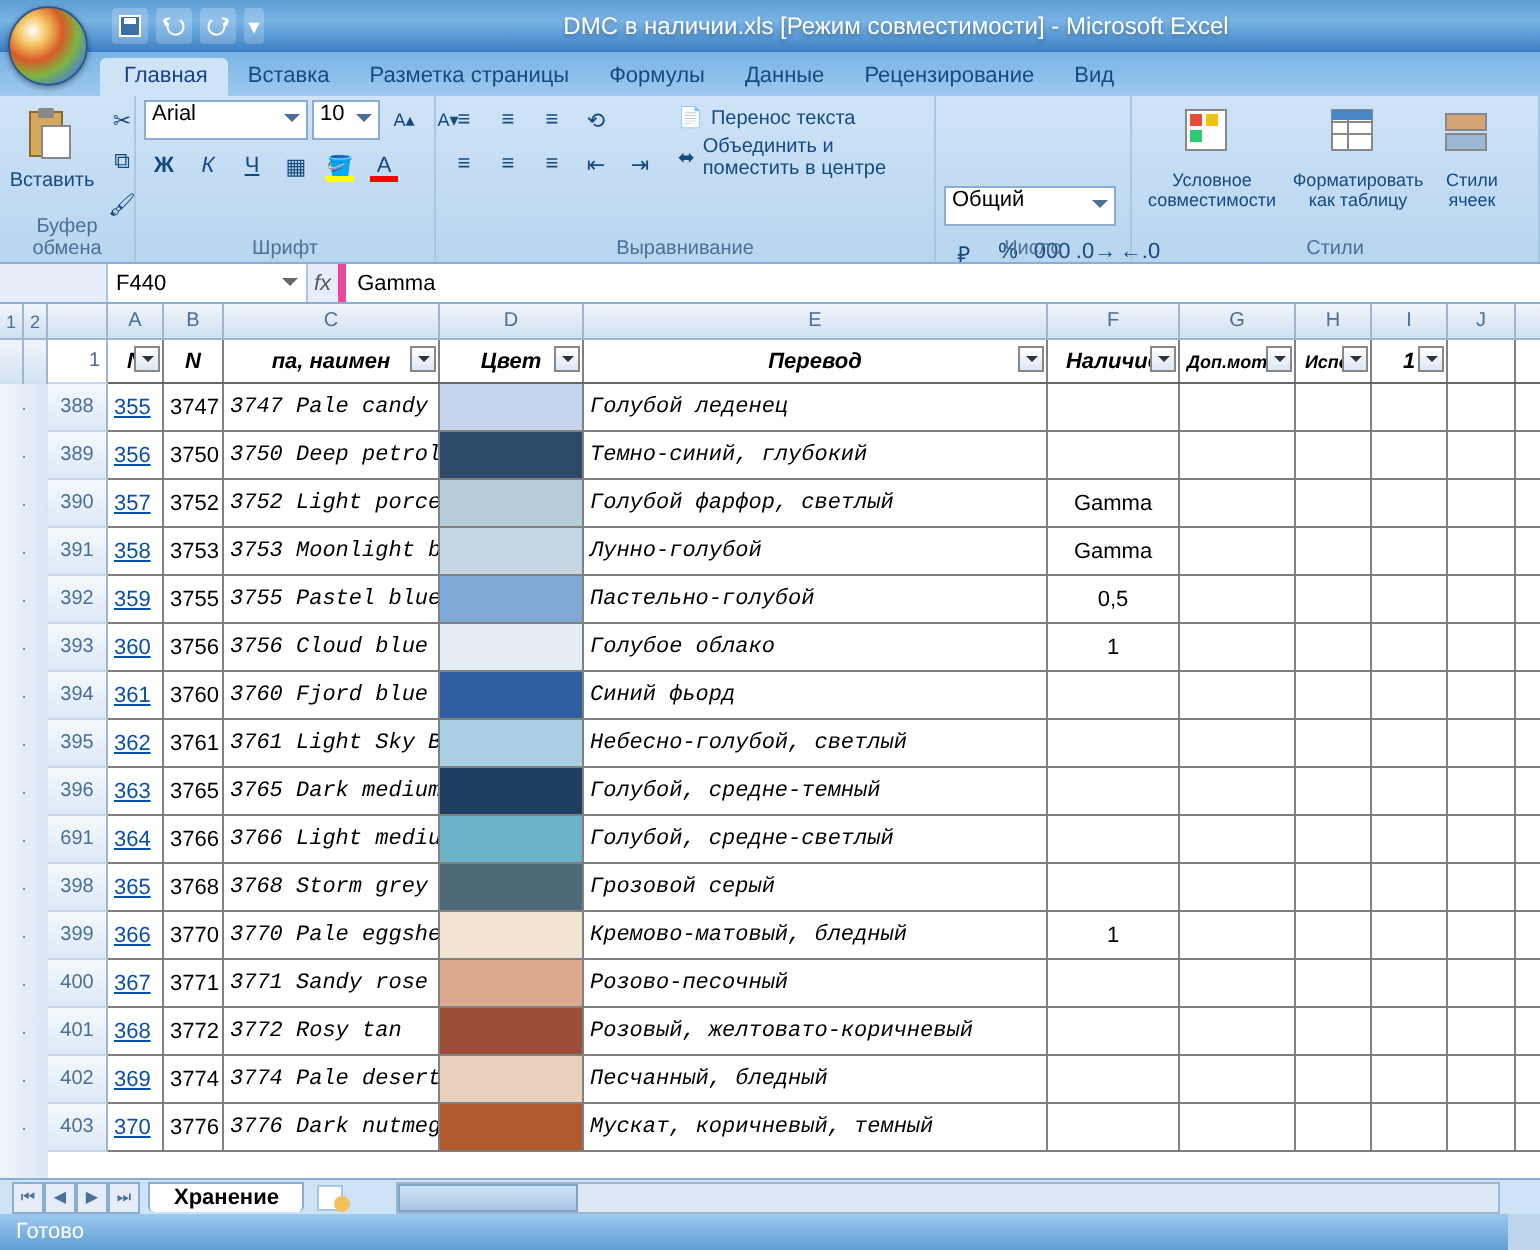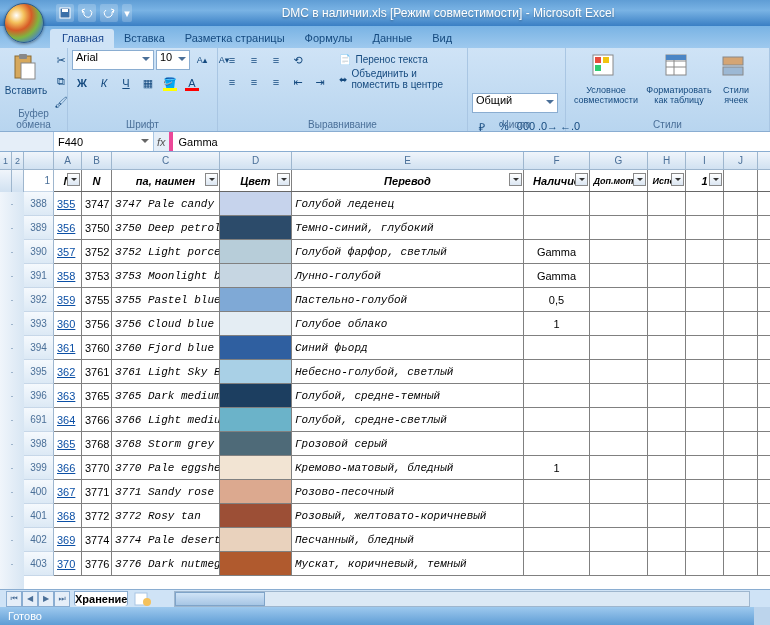--- a/index.html
+++ b/index.html
@@ -59,21 +59,21 @@
   .swatch-inner{ width:100%; height:100%; }
 
   .hdr-row{ height:22px; display:flex; border-bottom:1px solid #666; background:#fff; }
   .hdr-cell{ border-right:1px solid #808080; font-weight:bold; font-style:italic; font-size:11px; display:flex; align-items:center; justify-content:center; position:relative; padding:0 2px; }
   .hdr-cell .filter{ width:13px; height:13px; border:1px solid #888; background:linear-gradient(#fff,#dbe6f2); position:absolute; right:1px; top:3px; display:flex; align-items:center; justify-content:center;}
   .hdr-cell .filter::after{ content:''; border:3px solid transparent; border-top-color:#333; margin-top:3px;}
 
   .sheet-tabs{ height:18px; background:#cfe3f6; border-top:1px solid #8aadd1; display:flex; align-items:center; padding-left:6px; position:absolute; bottom:18px; left:0; right:0; }
   .nav-btns{ display:flex; gap:0; }
   .nav-btn{ width:16px; height:16px; border:1px solid #8aadd1; background:#e5eef8; display:flex; align-items:center; justify-content:center; font-size:8px; color:#4a6f98;}
-  .tab{ background:#fff; border:1px solid #8aadd1; border-bottom:none; padding:1px 0; font-size:11px; font-weight:bold; margin-left:4px; border-radius:0 0 3px 3px;}
+  .tab{ background:#fff; border:1px solid #8aadd1; border-bottom:none; padding:1px 12px; font-size:11px; font-weight:bold; margin-left:4px; border-radius:0 0 3px 3px;}
   .tab-insert{ width:20px; height:14px; margin-left:6px; }
   .hscroll{ flex:1; height:16px; margin-left:20px; margin-right:20px; background:#dce9f5; border:1px solid #9eb6ce; position:relative;}
   .hscroll-thumb{ position:absolute; left:0; width:90px; top:0; bottom:0; background:linear-gradient(#cfe3f6,#a7c6e5); border:1px solid #7fa4c9;}
 
   .statusbar{ position:absolute; bottom:0; left:0; right:16px; height:18px; background:linear-gradient(#9ec9ee,#5f9dd5); color:#fff; font-size:11px; display:flex; align-items:center; padding:0 8px; }
 
   svg{ display:block; }
 </style>
 </head>
 <body>
@@ -101,20 +101,21 @@
   </div>
   <div class="title-text">DMC в наличии.xls  [Режим совместимости] - Microsoft Excel</div>
 </div>
 
 <div class="ribbon-tabs">
   <div class="ribbon-tab active">Главная</div>
   <div class="ribbon-tab">Вставка</div>
   <div class="ribbon-tab">Разметка страницы</div>
   <div class="ribbon-tab">Формулы</div>
   <div class="ribbon-tab">Данные</div>
+  <div class="ribbon-tab">Рецензирование</div>
   <div class="ribbon-tab">Вид</div>
 </div>
 
 <div class="ribbon">
   <div class="ribbon-group" style="width:68px">
     <div class="ribbon-group-content">
       <div class="big-btn">
         <svg class="icon" width="28" height="28">
             <rect x="4" y="3" width="16" height="22" fill="#d6a85c" stroke="#8a6a33"></rect>
             <rect x="8" y="1" width="8" height="5" fill="#888" rx="1"></rect>

